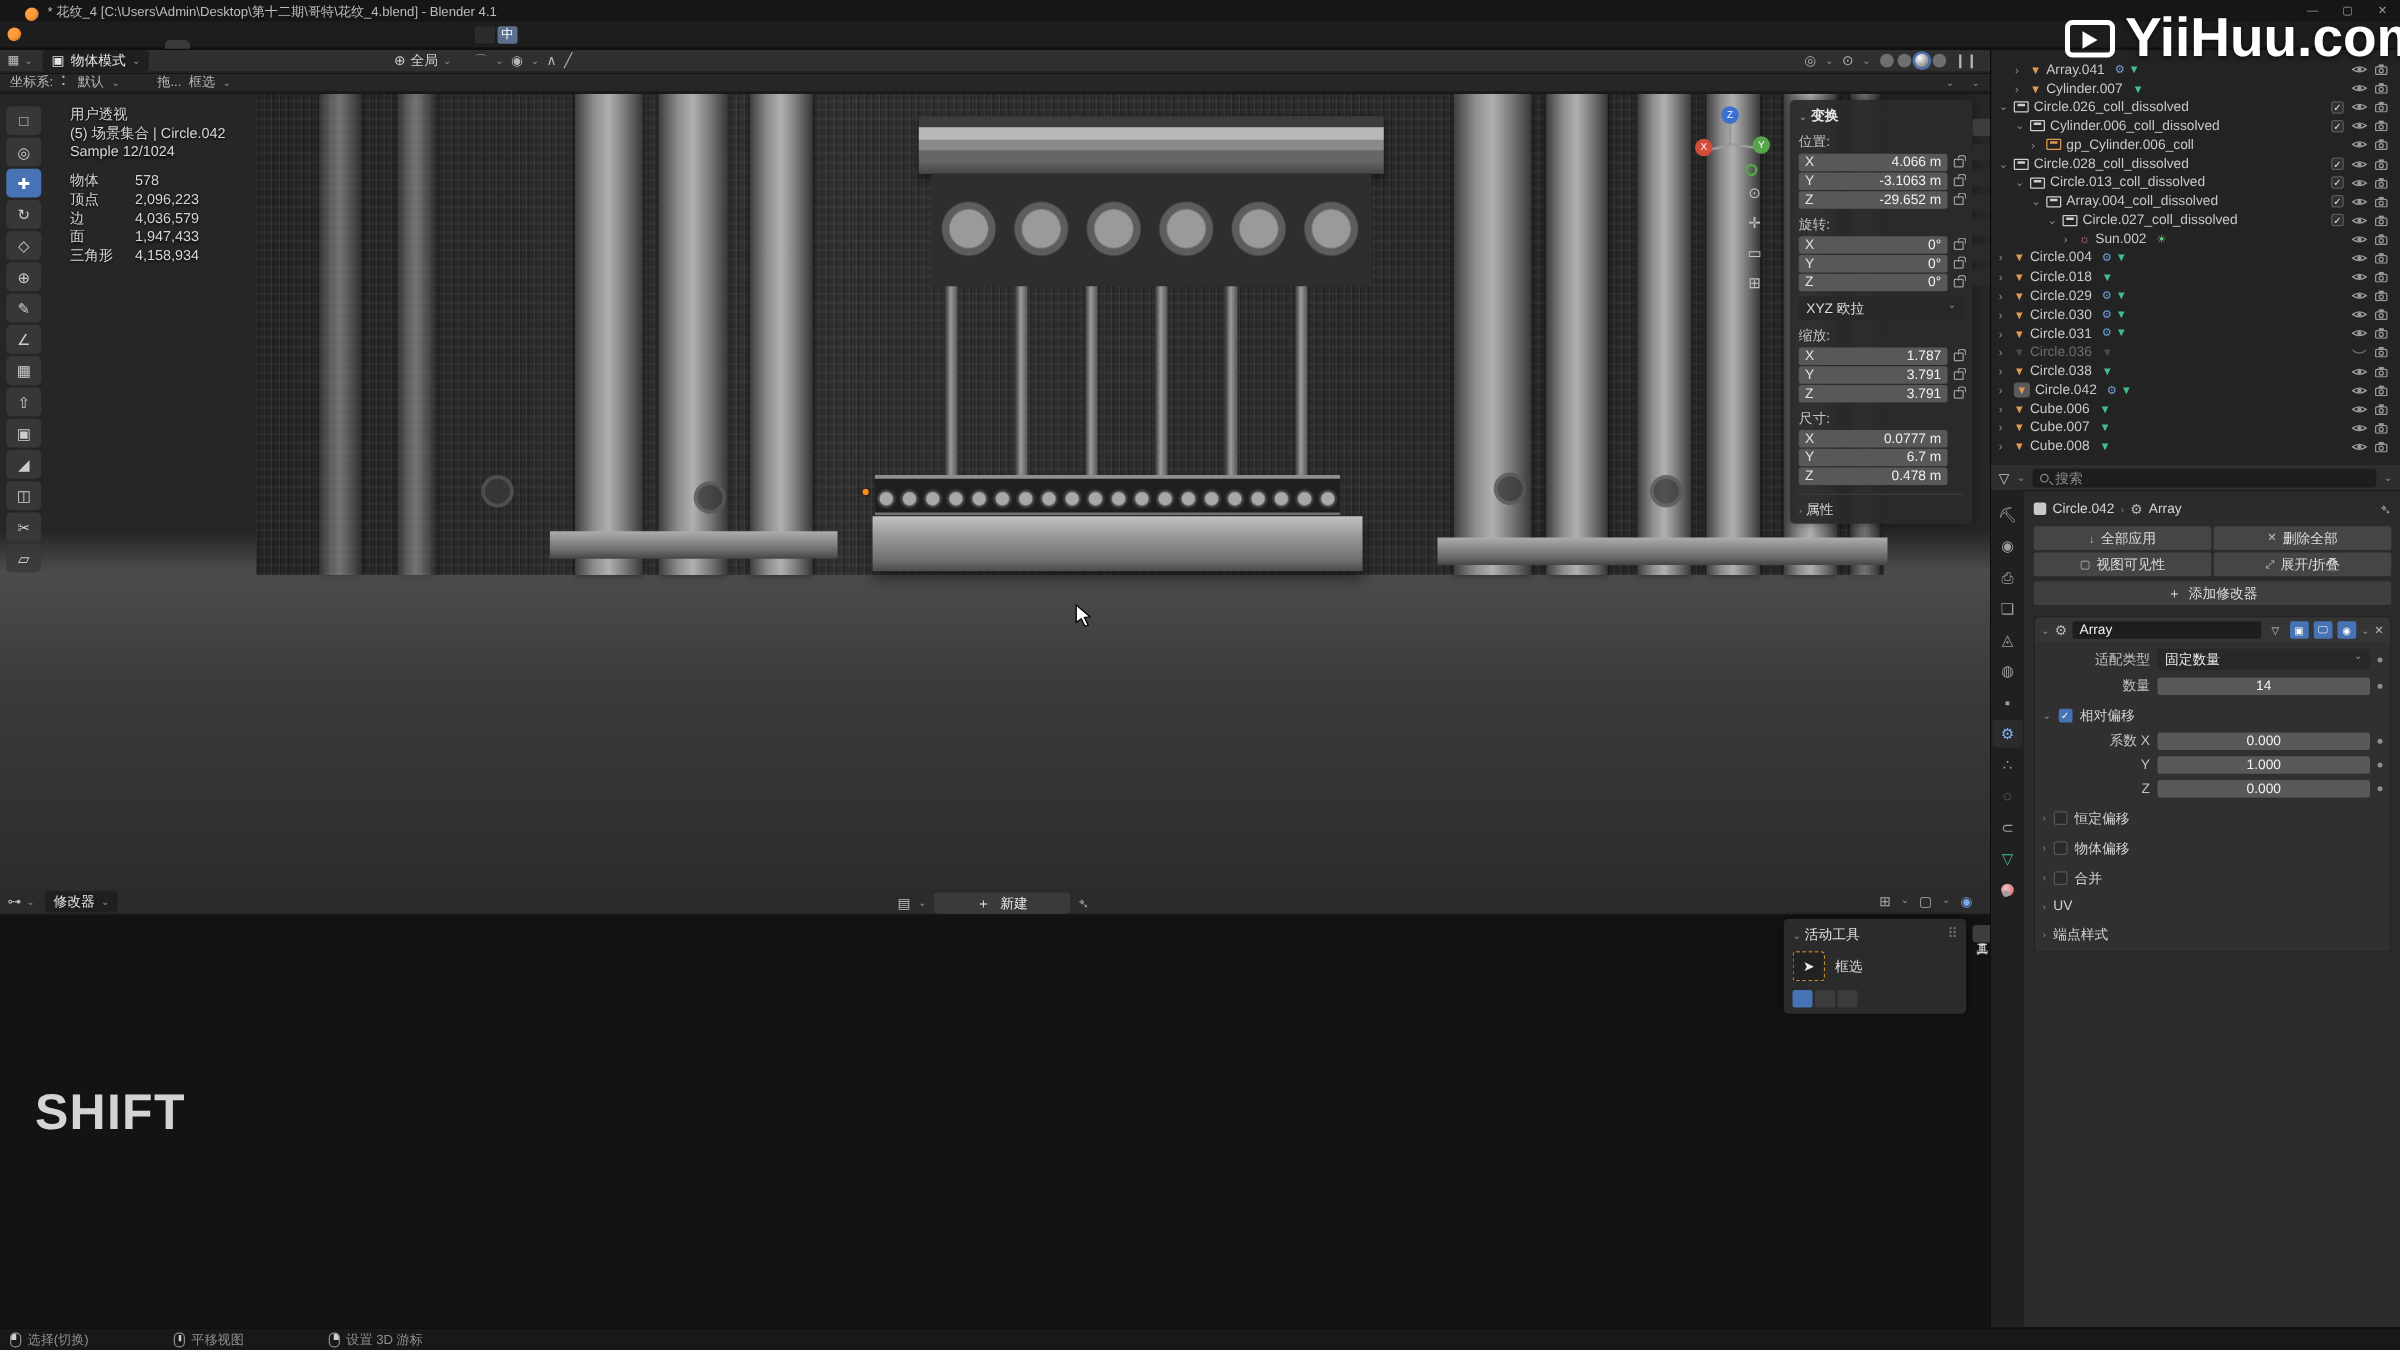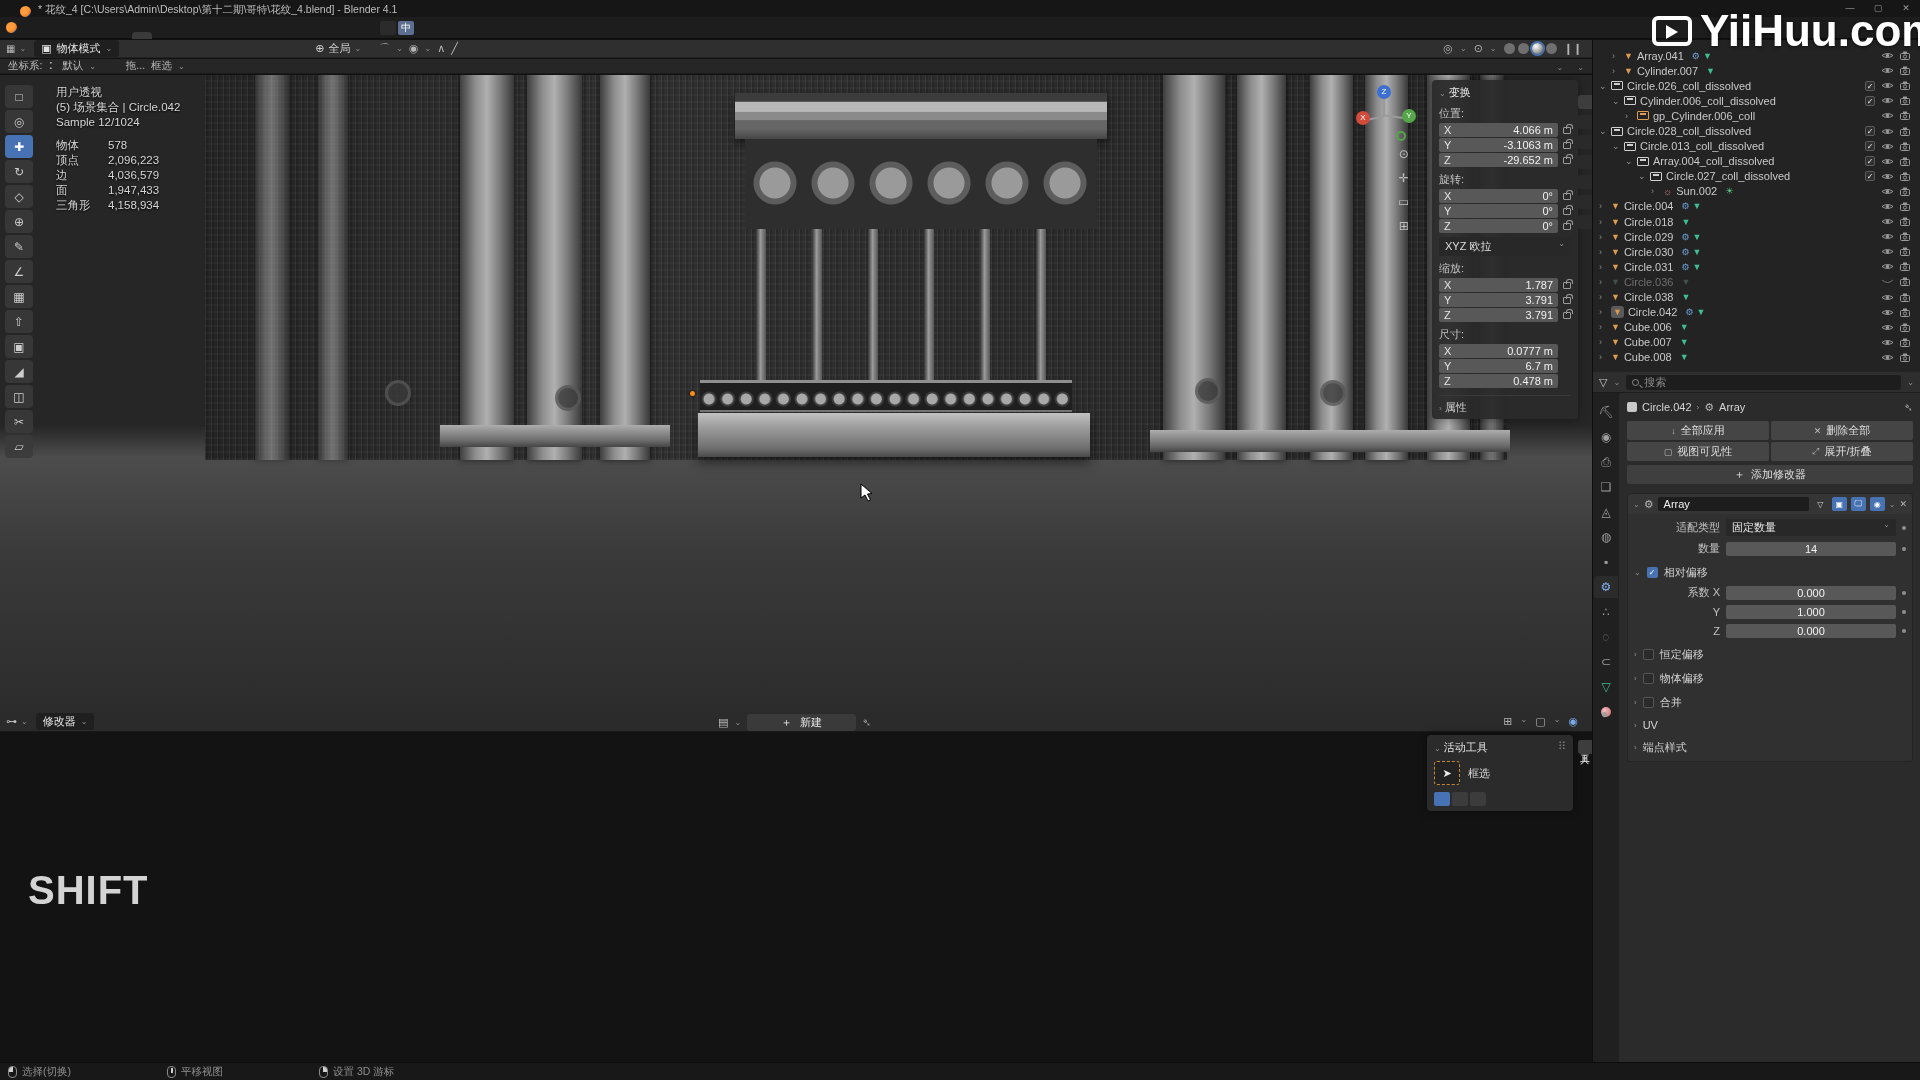--- a/index.html
+++ b/index.html
@@ -74,21 +74,21 @@
   .tool-btn.active { background:#4772b3; color:#fff; }
 
   
   .gizmo { position:absolute; left:1352px; top:8px; width:64px; height:64px; }
   .gz-line { position:absolute; background:#9a9a9a; }
   .gz-ball { position:absolute; width:14px; height:14px; border-radius:50%; font-size:8px; color:#fff; text-align:center; line-height:14px; }
   .view-icons { position:absolute; left:1398px; top:72px; display:flex; flex-direction:column; gap:10px; color:#c2c2c2; font-size:12px; text-align:center; }
 
   
   .npanel { position:absolute; left:1432px; top:5px; width:146px; background:#2a2a2af2; border-radius:4px; padding:5px 7px 4px; box-shadow:0 0 8px rgba(0,0,0,.4); }
-  .npanel h4 { font-size:11px; color:#e8e8e8; font-weight:normal; margin-bottom:6px; }
+  .npanel h4 { font-size:11px; color:#e8e8e8; font-weight:bold; margin-bottom:6px; }
   .np-label { color:#c3c3c3; margin:5px 0 2px; }
   .np-row { display:flex; align-items:center; gap:4px; margin-bottom:1px; }
   .np-field { flex:1; display:flex; background:#585858; border-radius:2px; padding:1px 5px; color:#f1f1f1; }
   .np-field .ax { color:#e5e5e5; }
   .np-field .val { margin-left:auto; }
   .lock { position:relative; width:8px; height:7px; border:1px solid #9a9a9a; border-radius:1px; margin-left:1px; }
   .lock::before { content:''; position:absolute; top:-4px; left:2px; width:5px; height:4px; border:1px solid #9a9a9a; border-bottom:none; border-radius:3px 3px 0 0; }
   .np-row.nolock .lock { visibility:hidden; }
   .np-dd { background:#282828; border-radius:2px; padding:2px 6px; color:#ddd; display:flex; margin:4px 0; }
   .np-dd .chev { margin-left:auto; }
@@ -1321,21 +1321,21 @@
       </div>
     </div>
     <div class="ne-side-tab side-tabs" style="top:28px">
       <div class="side-tab active">工具</div>
     </div>
   </div>
 
   <div class="keycast">SHIFT</div>
 
   <div class="statusbar">
-    <div style="display:flex; gap:96px; margin-left:8px">
+    <div style="display:flex; gap:68px; margin-left:8px">
 
     <div class="sb-item">
           <span class="mouseico mb-l"></span>
           <span>选择(切换)</span>
         </div>
         <div class="sb-item">
           <span class="mouseico mb-m"></span>
           <span>平移视图</span>
         </div>
         <div class="sb-item">

